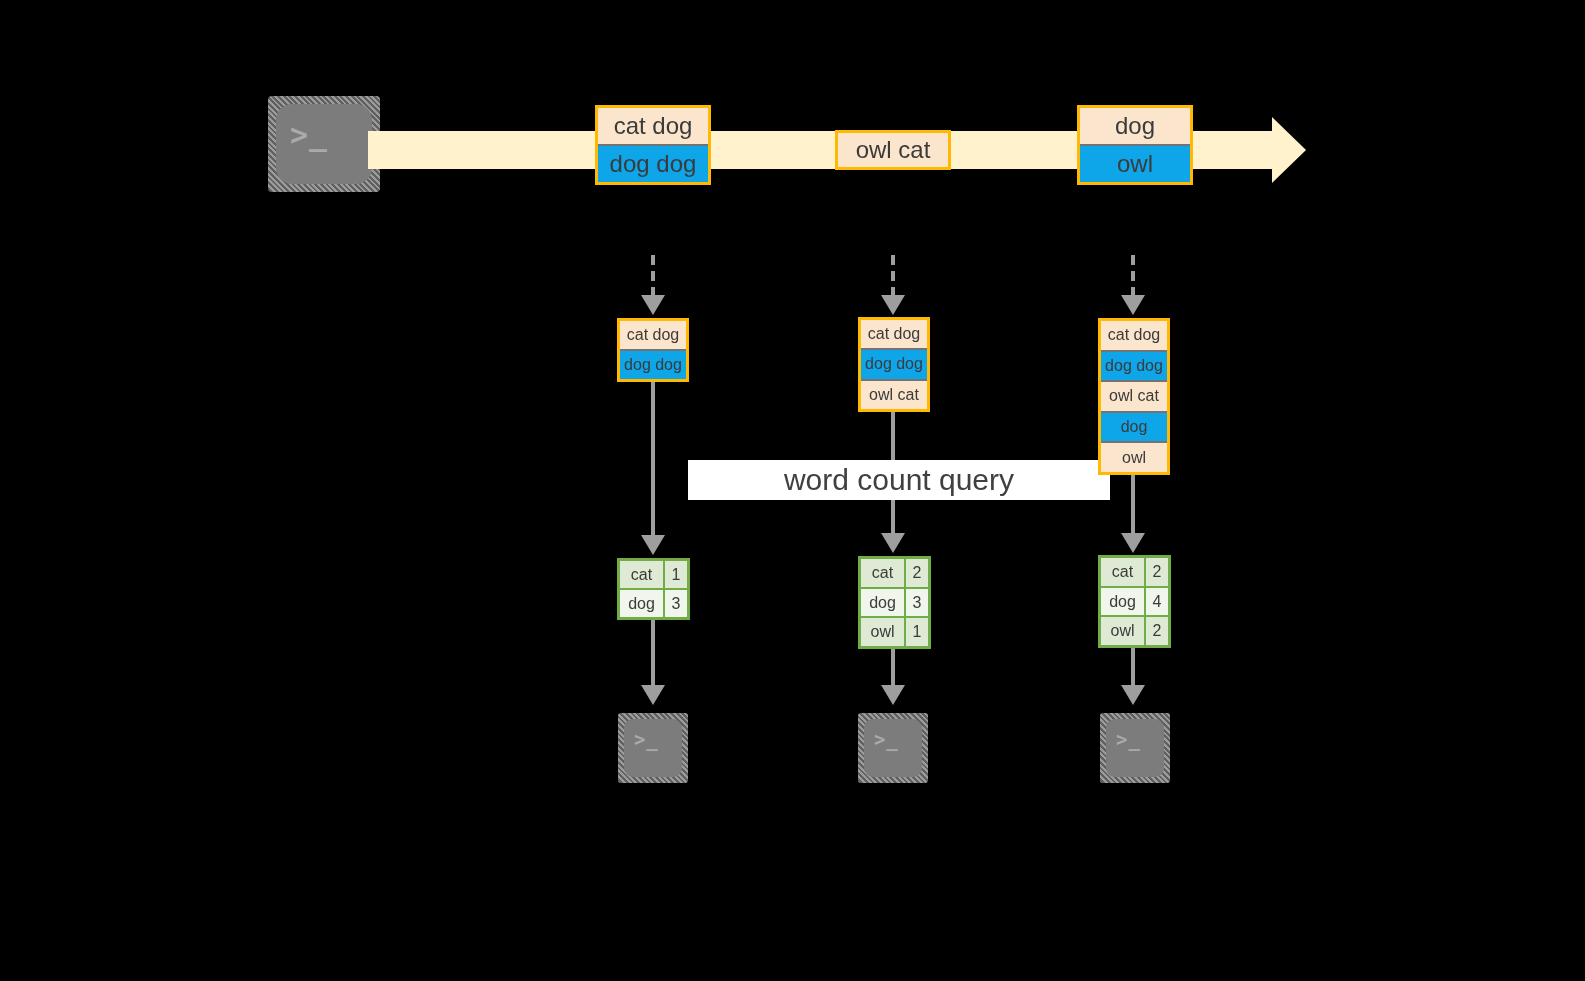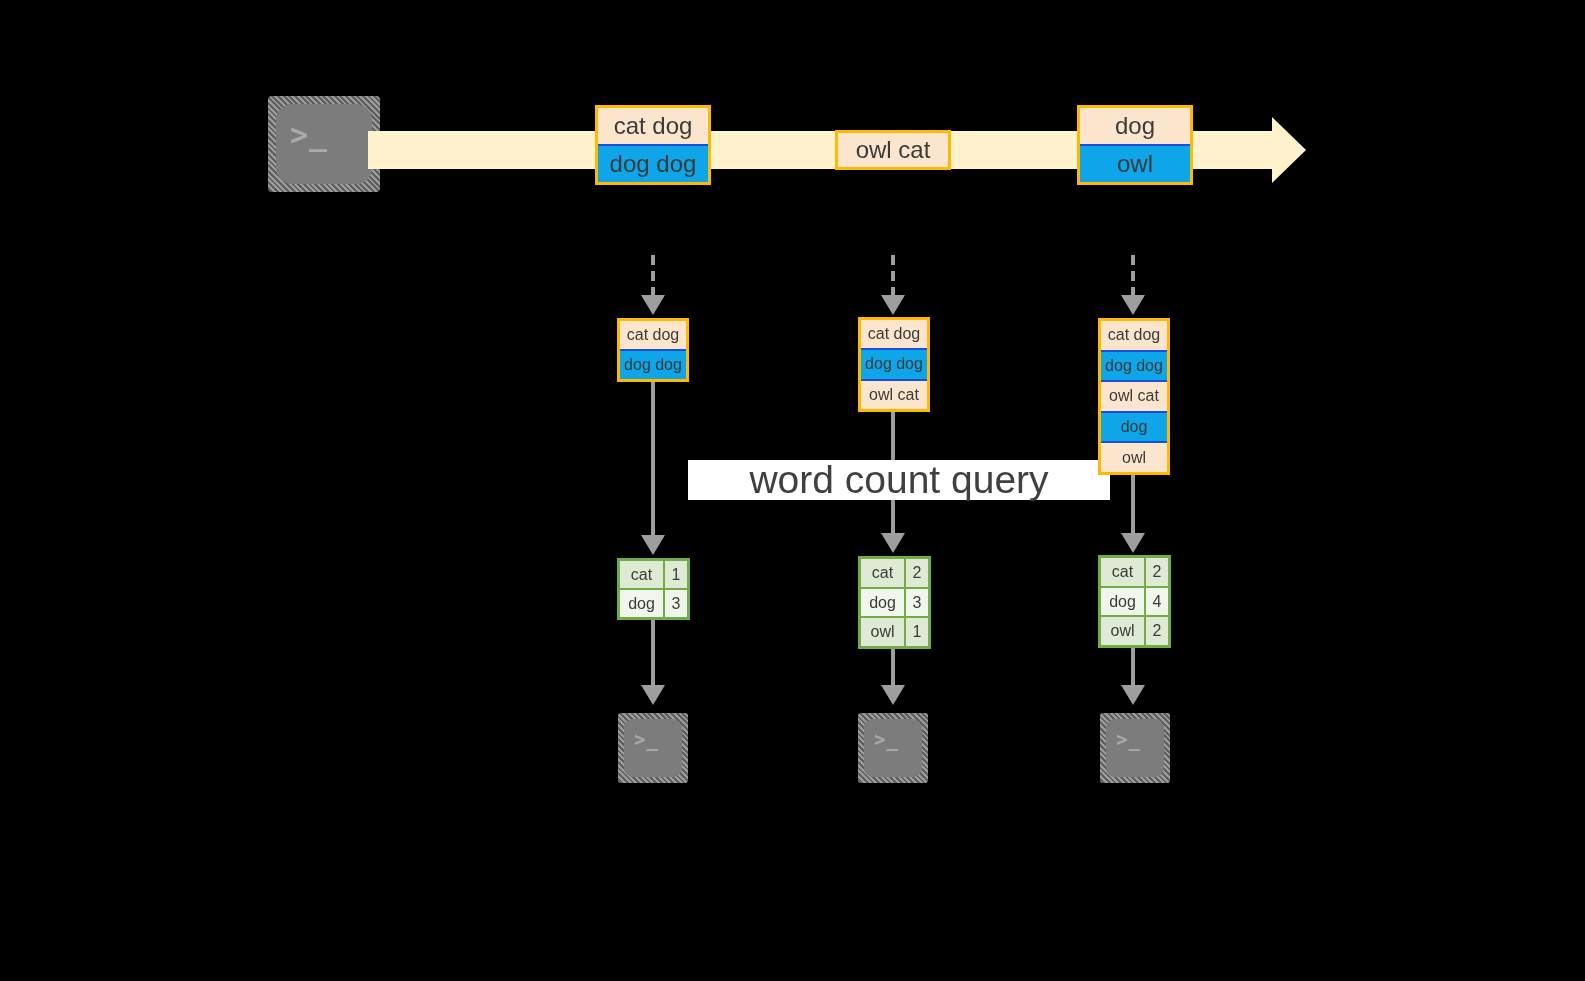--- a/index.html
+++ b/index.html
@@ -87,21 +87,21 @@
     z-index: 6;
   }
   .obox .ocell {
     box-sizing: border-box;
     flex: 1 1 auto;
     display: flex;
     align-items: center;
     justify-content: center;
     color: #3b3b3b;
     white-space: nowrap;
-    border-bottom: 2px solid #1d4ed8;
+    border-bottom: 2px solid #737373;
   }
   .obox .ocell:last-child { border-bottom: none; }
   .obox .ocell.shade { background: #fce5cd; }
   .obox .ocell.light { background: #0ea5e9; }
 
   .obox.stream-box .ocell { font-size: 24px; }
   .obox.stream-box.single .ocell { font-size: 24px; }
   .obox.state-box .ocell { font-size: 16px; }
 
   
@@ -167,21 +167,21 @@
   
   .banner {
     position: absolute;
     background: #ffffff;
     display: flex;
     align-items: center;
     justify-content: center;
     z-index: 4;
   }
   .banner .btext {
-    font-size: 39px;
+    font-size: 30px;
     color: #404040;
     white-space: nowrap;
   }
 </style>
 </head>
 <body>
 
 <div id="stage">
 
   <div class="terminal big" style="left:268px; top:96px; width:112px; height:96px;">

